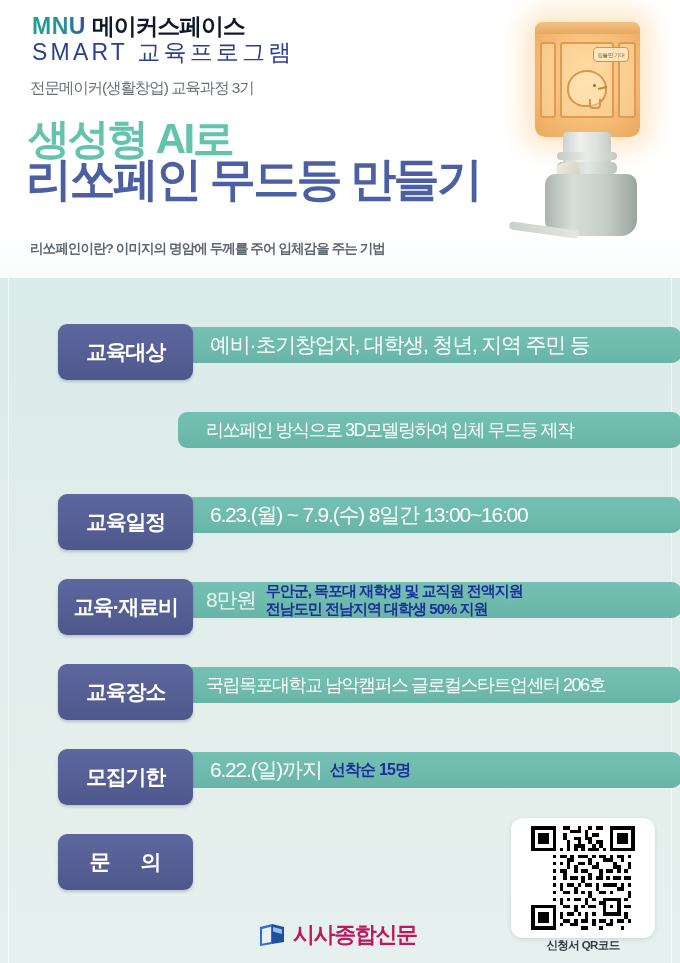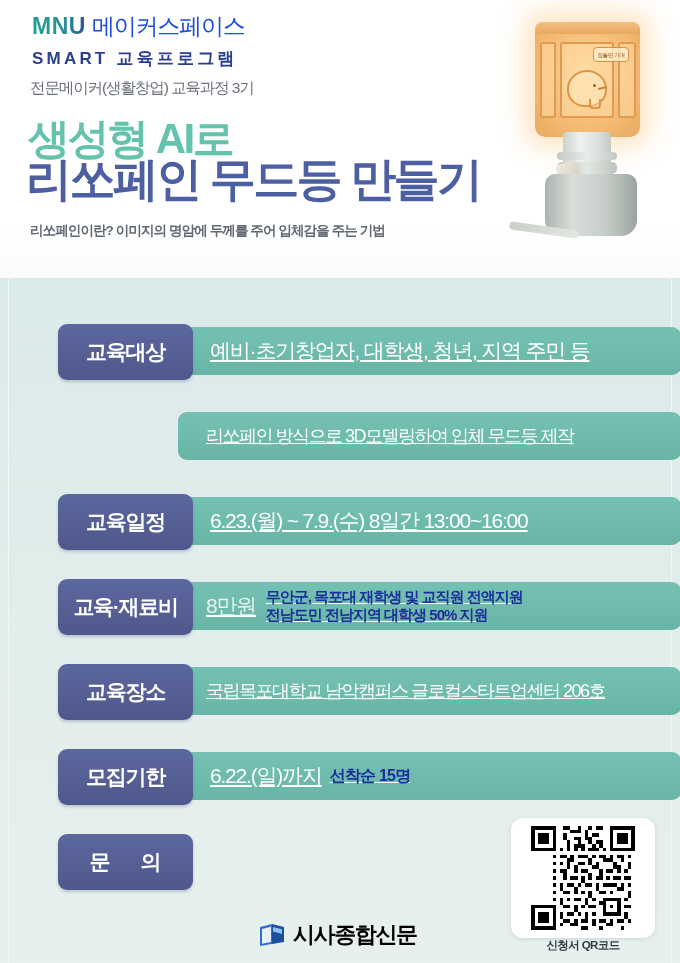--- a/index.html
+++ b/index.html
@@ -61,29 +61,29 @@
   .logo-mnu {
     color:#1f9e8e;
     background:linear-gradient(90deg,#1fa08e 0%,#2a8f9a 60%,#2d4f96 100%);
     -webkit-background-clip:text;
     background-clip:text;
     -webkit-text-fill-color:transparent;
     font-weight:bold;
     letter-spacing:0.5px;
   }
   .logo-kor {
-    color:#1d4ed8;
-    font-weight:normal;
+    color:#0f172a;
+    font-weight:bold;
     letter-spacing:-1.2px;
     margin-top:28px;
   }
   .logo-line2 {
-    margin-top:12px;
-    font-size:17px;
-    font-weight:bold;
+    margin-top:2px;
+    font-size:23px;
+    font-weight:normal;
     color:#2b3f8e;
     letter-spacing:3.2px;
     line-height:1.1;
     white-space:nowrap;
   }
 
   .course-line {
     position:absolute;
     left:30px; top:78px;
     font-size:15.5px;
@@ -108,21 +108,21 @@
     left:26px; top:156px;
     font-size:46px;
     font-weight:bold;
     color:#4d5fa3;
     letter-spacing:-2.6px;
     line-height:1;
     white-space:nowrap;
   }
   .title-note {
     position:absolute;
-    left:30px; top:222px;
+    left:30px; top:240px;
     font-size:13.5px;
     color:#5f6872;
     letter-spacing:-0.9px;
     white-space:nowrap;
     font-weight:600;
   }
 
   
   .lamp {
     position:absolute;
@@ -275,33 +275,32 @@
     font-weight:bold;
     letter-spacing:-1.3px;
     z-index:2;
     white-space:nowrap;
   }
   .row-label.spaced { letter-spacing:12px; text-indent:12px; }
 
   .row-value {
     position:absolute;
     left:150px; top:3px;
-    width:503px; height:48px;
+    width:503px; height:36px;
     border-radius:9px;
     background:linear-gradient(180deg,#74c0b2 0%,#6fbbae 50%,#68b4a7 100%);
     display:flex;
     align-items:center;
     padding-left:32px;
     padding-right:14px;
     color:#ffffff;
     font-size:21px;
     letter-spacing:-1.2px;
     white-space:nowrap;
     overflow:hidden;
-    text-decoration:underline;
   }
   .row-value.narrow { width:335px; }
   .row-value.two-line {
     align-items:center;
     padding-left:28px;
   }
 
   .val-amount {
     color:#e7f5f1;
     font-size:21px;
@@ -366,21 +365,21 @@
     align-items:center;
     gap:7px;
   }
   .press-mark {
     width:28px; height:26px;
     position:relative;
   }
   .press-name {
     font-size:22px;
     font-weight:bold;
-    color:#000000;
+    color:#be185d;
     letter-spacing:-1.4px;
     white-space:nowrap;
   }
 </style>
 </head>
 <body>
 
 <div id="poster">
 
   <div class="hero"></div>

